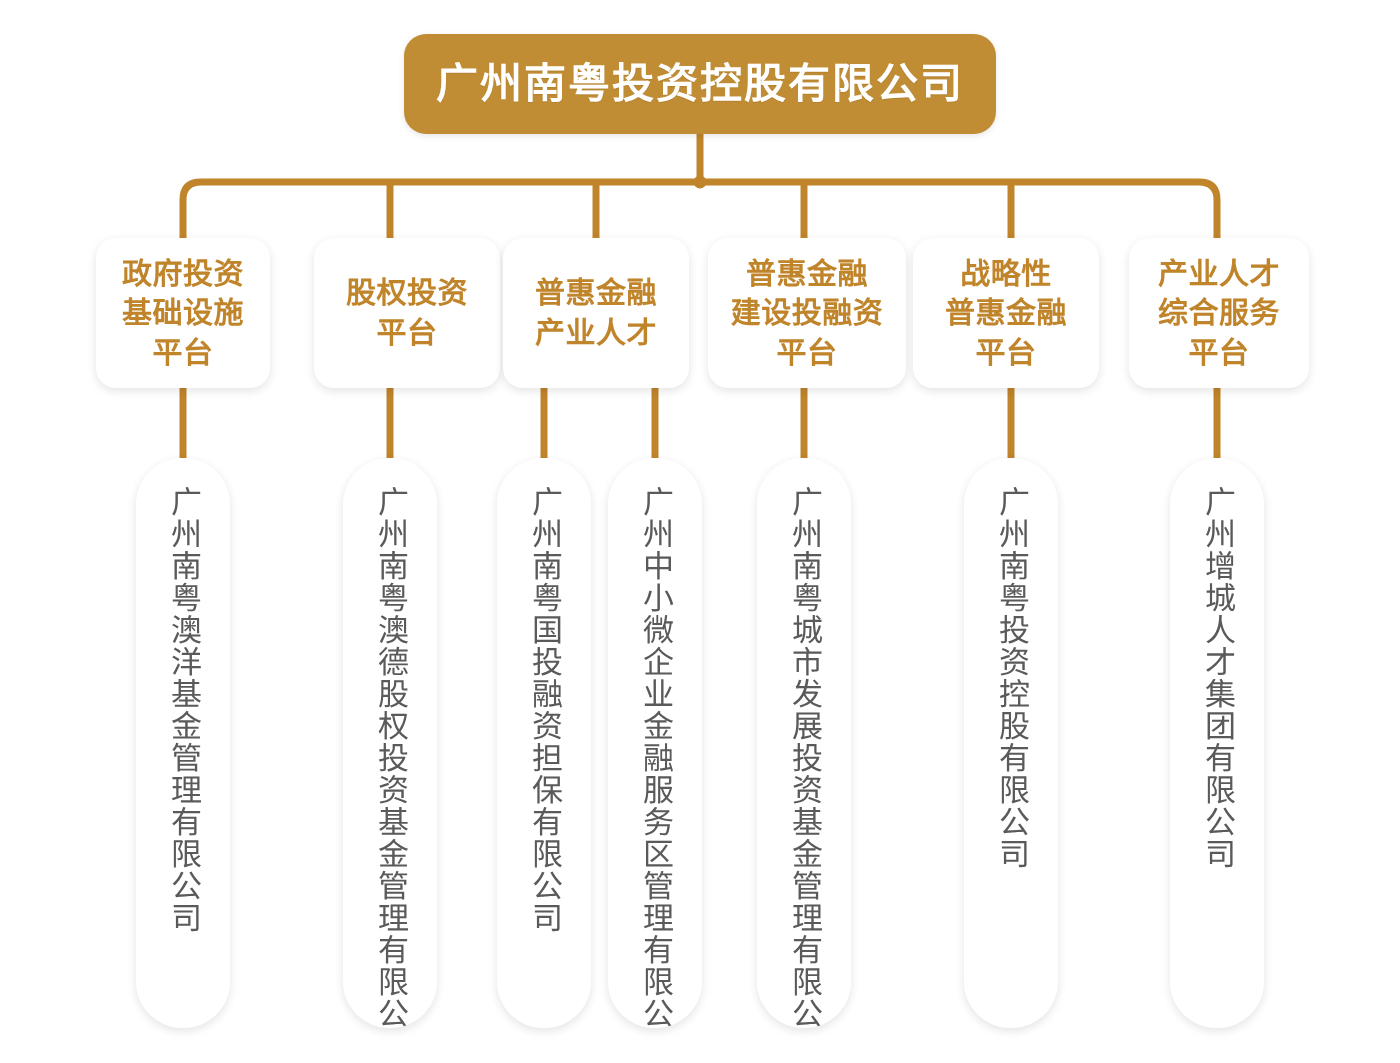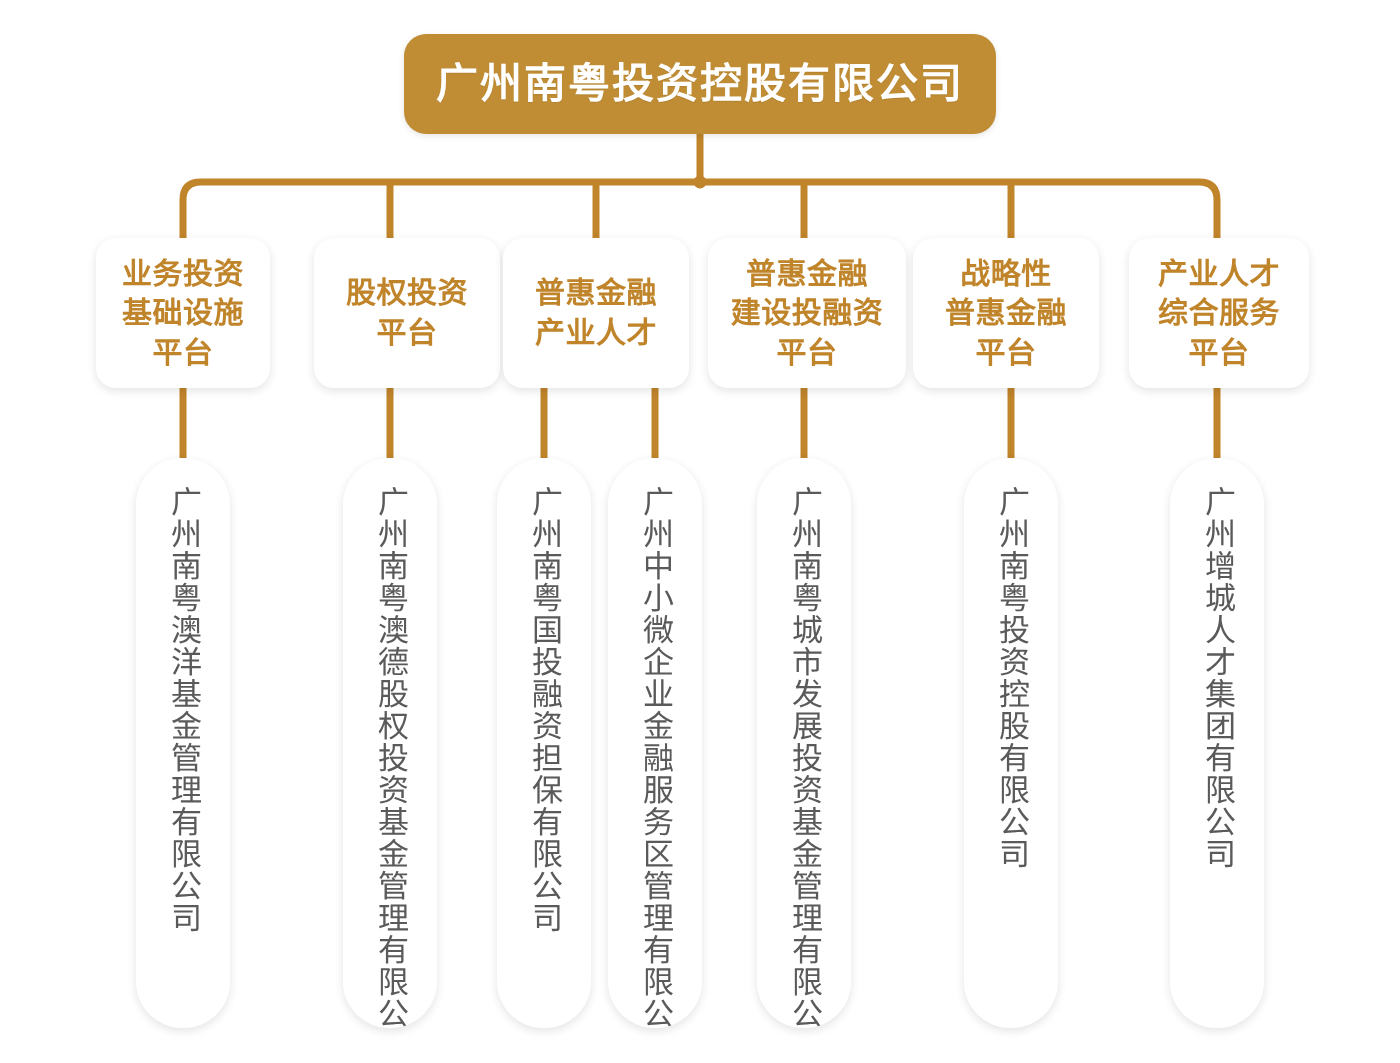--- a/index.html
+++ b/index.html
@@ -139,21 +139,21 @@
 
     <circle cx="700" cy="182" r="6.5" fill="#c0842a"></circle>
   </svg>
 
   <div class="root-node">
     <span class="root-label">广州南粤投资控股有限公司</span>
   </div>
 
   <div class="platform-card" style="left:96px; width:174px;">
     <span class="platform-label">
-      <span>业务投资</span><br>
+      <span>政府投资</span><br>
       <span>基础设施</span><br>
       <span>平台</span>
     </span>
   </div>
 
   <div class="platform-card" style="left:314px; width:186px;">
     <span class="platform-label">
       <span>股权投资</span><br>
       <span>平台</span>
     </span>

